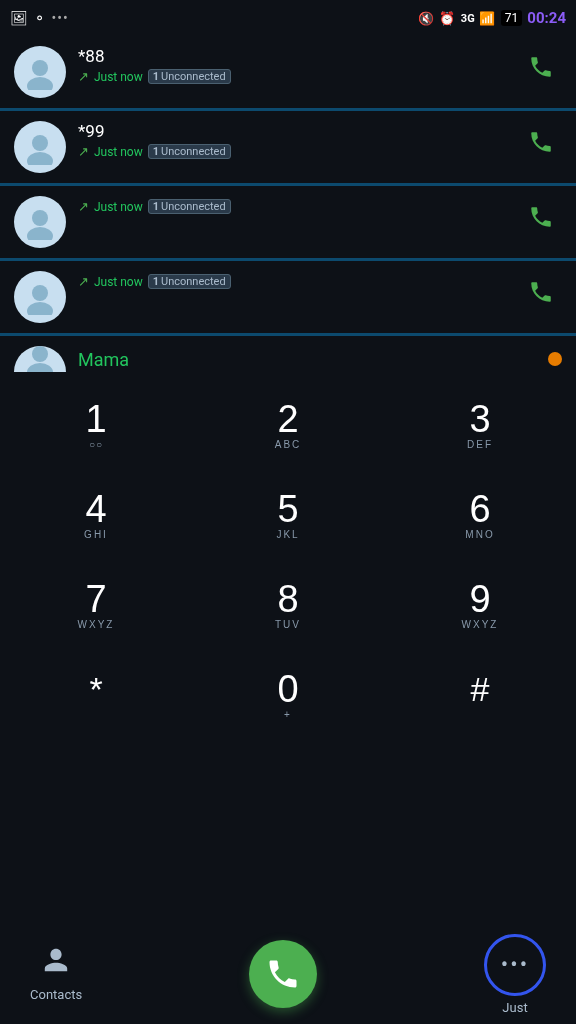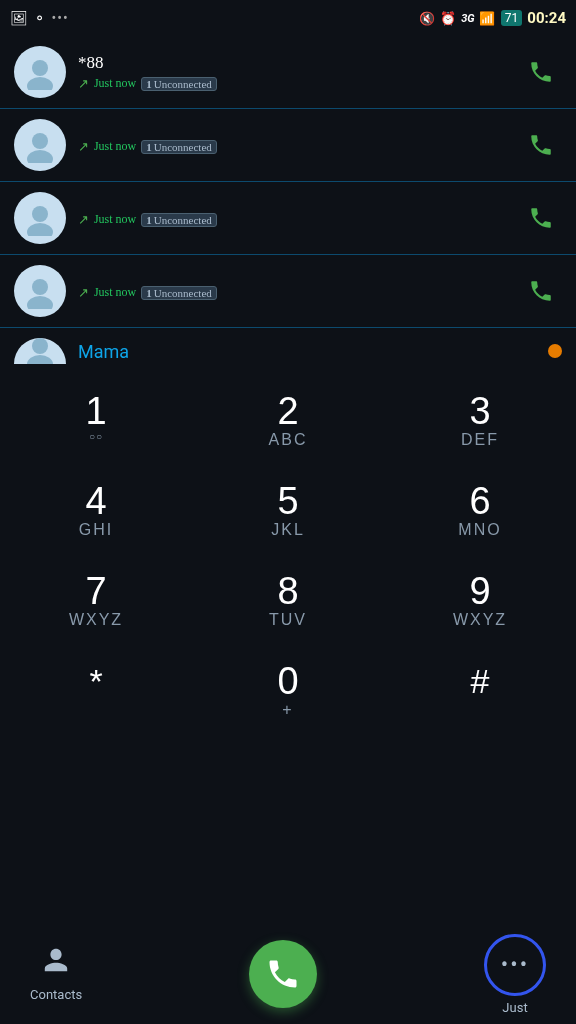--- a/index.html
+++ b/index.html
@@ -31,34 +31,33 @@
     .status-right {
       display: flex;
       align-items: center;
       gap: 5px;
       font-size: 13px;
       color: #fff;
     }
     .status-time {
       font-size: 15px;
       font-weight: bold;
-      color: #fef9c3;
+      color: #8b5cf6;
     }
 
     
     .calls-list {
       width: 100%;
     }
     .call-item {
       display: flex;
-      align-items: center;
+      align-items: flex-start;
       padding: 10px 14px;
-      border-bottom: 1px solid #0c4a6e;
-      background: #0d1117;
-      font-family: Liberation Serif, serif;
+      border-bottom: 3px solid #0c4a6e;
+      background: #0d1117;
     }
     .avatar {
       width: 52px;
       height: 52px;
       border-radius: 50%;
       background: #c8dff0;
       display: flex;
       align-items: center;
       justify-content: center;
       flex-shrink: 0;
@@ -134,21 +133,21 @@
       overflow: hidden;
       flex-shrink: 0;
     }
     .mama-avatar svg {
       width: 36px;
       height: 36px;
       margin-bottom: -4px;
     }
     .mama-name {
       font-size: 18px;
-      color: #0ea5e9;
+      color: #22c55e;
       margin-left: 12px;
       flex: 1;
     }
     .voicemail-dot {
       width: 14px;
       height: 14px;
       background: #e67c00;
       border-radius: 50%;
     }
 
@@ -174,21 +173,21 @@
       background: transparent;
       color: #ffffff;
     }
     .key-num {
       font-size: 38px;
       font-weight: 300;
       line-height: 1;
       color: #ffffff;
     }
     .key-letters {
-      font-size: 16px;
+      font-size: 10px;
       color: #8899aa;
       letter-spacing: 2px;
       margin-top: 1px;
       height: 16px;
     }
 
     
     .bottom-nav {
       position: absolute;
       bottom: 0;
@@ -243,42 +242,42 @@
       justify-content: center;
     }
     .more-dots {
       font-size: 22px;
       letter-spacing: 2px;
       color: #aabbcc;
     }
     .battery-box {
       display: inline-flex;
       align-items: center;
-      background: #0f766e;
+      background: #000000;
       border-radius: 3px;
       padding: 1px 4px;
       font-size: 12px;
       color: #fff;
       gap: 1px;
     }
   </style>
 </head>
 <body>
 
 <div class="status-bar">
   <div class="status-left">
 
     <span style="font-size:14px;">🖼</span>
     <span style="font-size:14px;">⚬</span>
     <span style="font-size:14px; letter-spacing:1px; color:#aaa;">•••</span>
   </div>
   <div class="status-right">
     <span style="font-size:13px;">🔇</span>
     <span style="font-size:13px;">⏰</span>
-    <span style="font-size:11px; font-weight:bold;font-style:italic;">3G</span>
+    <span style="font-size:11px; font-weight:bold;">3G</span>
     <span style="font-size:13px;">📶</span>
     <span class="battery-box">
       <span>71</span>
     </span>
     <span class="status-time">00:24</span>
   </div>
 </div>
 
 <div class="calls-list">
 
@@ -305,20 +304,21 @@
   </div>
 
   <div class="call-item">
     <div class="avatar">
       <svg viewBox="0 0 36 36" fill="none">
         <circle cx="18" cy="14" r="8" fill="#8ab4cc"></circle>
         <ellipse cx="18" cy="32" rx="13" ry="9" fill="#8ab4cc"></ellipse>
       </svg>
     </div>
     <div class="call-info">
+      <div class="call-name">*99</div>
       <div class="call-meta">
         <span class="call-arrow">↗</span>
         <span class="call-time">Just now</span>
         <span class="sim-badge"><b>1</b> Unconnected</span>
       </div>
     </div>
     <div class="call-btn">
       <svg viewBox="0 0 24 24" fill="#4caf50">
         <path d="M6.6 10.8c1.4 2.8 3.8 5.1 6.6 6.6l2.2-2.2c.3-.3.7-.4 1-.2 1.1.4 2.3.6 3.6.6.6 0 1 .4 1 1V20c0 .6-.4 1-1 1-9.4 0-17-7.6-17-17 0-.6.4-1 1-1h3.5c.6 0 1 .4 1 1 0 1.3.2 2.5.6 3.6.1.3 0 .7-.2 1L6.6 10.8z"></path>
       </svg>

